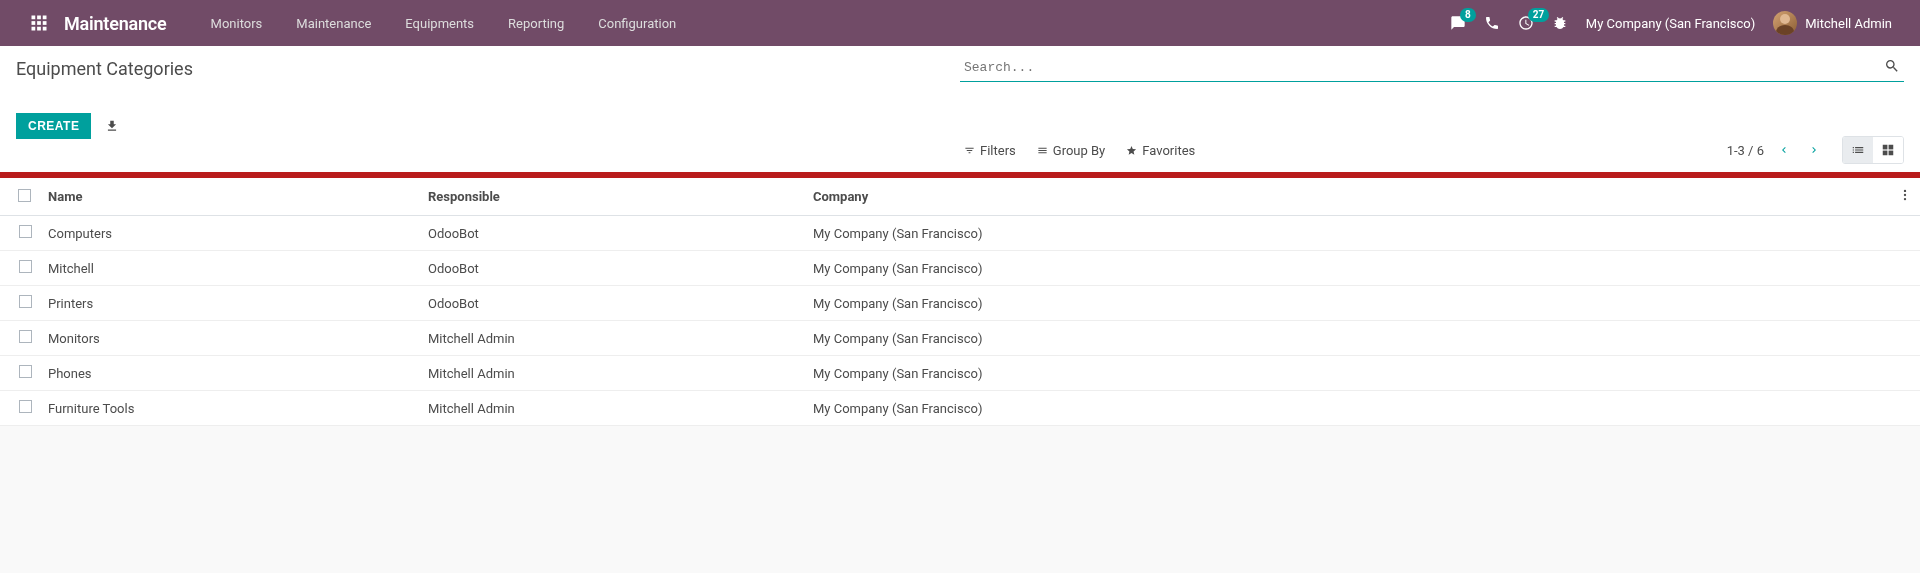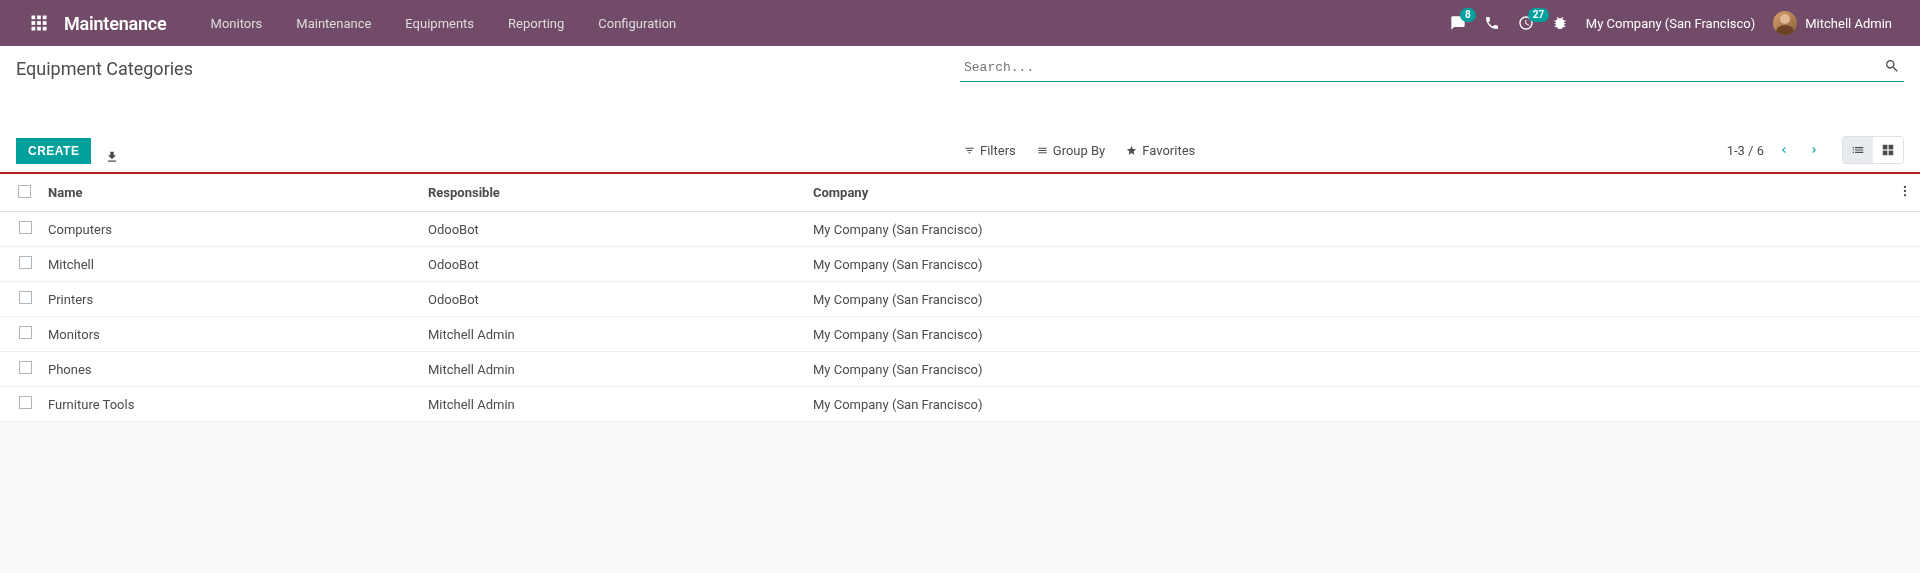--- a/index.html
+++ b/index.html
@@ -15,27 +15,27 @@
 .topnav-right { margin-left: auto; display: flex; align-items: center; gap: 18px; }
 .icon-badge-wrap { position: relative; display: flex; align-items: center; cursor: pointer; }
 .icon-badge-wrap svg { fill: #fff; width: 16px; height: 16px; }
 .badge { position: absolute; top: -7px; left: 10px; background: #00a09d; color: #fff; font-size: 10px; font-weight: 700; border-radius: 9px; padding: 1px 5px; min-width: 16px; text-align: center; line-height: 12px; }
 .company-name { color: #fff; font-size: 13px; cursor: pointer; }
 .user-wrap { display: flex; align-items: center; gap: 8px; cursor: pointer; }
 .avatar { width: 24px; height: 24px; border-radius: 50%; background: linear-gradient(135deg, #d4a373 0%, #8b5e34 100%); display: flex; align-items: center; justify-content: center; font-size: 10px; color: #fff; overflow: hidden; }
 .user-name { color: #fff; font-size: 13px; }
 
 
-.control-panel { background: #fff; border-bottom: 2px solid #b91c1c; padding: 8px 16px 8px 16px; }
+.control-panel { background: #fff; border-bottom: 6px solid #b91c1c; padding: 8px 16px 8px 16px; }
 .cp-top { display: flex; align-items: flex-start; margin-bottom: 6px; }
 .breadcrumb { font-size: 18px; color: #4c4c4c; padding-top: 4px; }
 .search-wrap { margin-left: auto; width: 50%; position: relative; }
 .search-input { width: 100%; border: none; border-bottom: 1px solid #00a09d; padding: 6px 30px 6px 4px; font-size: 13px; outline: none; background: transparent; font-family: Liberation Mono, monospace; }
 .search-icon-btn { position: absolute; right: 4px; top: 4px; cursor: pointer; color: #4c4c4c; }
-.cp-bottom { display: flex; align-items: flex-end; }
+.cp-bottom { display: flex; align-items: center; }
 .btn-create { background: #00a09d; color: #fff; border: none; padding: 6px 12px; font-size: 12px; font-weight: 700; letter-spacing: 0.5px; cursor: pointer; text-transform: uppercase; }
 .btn-import { margin-left: 14px; cursor: pointer; color: #4c4c4c; display: flex; align-items: center; }
 .search-options { display: flex; gap: 21px; margin-left: auto; width: 50%; padding-left: 4px; margin-top: 48px; }
 .search-opt { display: flex; align-items: center; gap: 5px; cursor: pointer; color: #4c4c4c; font-size: 13px; }
 .search-opt svg { width: 11px; height: 11px; fill: #4c4c4c; }
 .cp-right { margin-left: auto; display: flex; align-items: center; gap: 10px; }
 .pager { display: flex; align-items: center; gap: 10px; color: #4c4c4c; font-size: 13px; }
 .pager-btn { cursor: pointer; color: #00a09d; padding: 4px; display: flex; align-items: center; }
 .pager-btn svg { width: 12px; height: 12px; fill: #7c7bad; }
 .pager-btn.prev svg { fill: #00a09d; }

